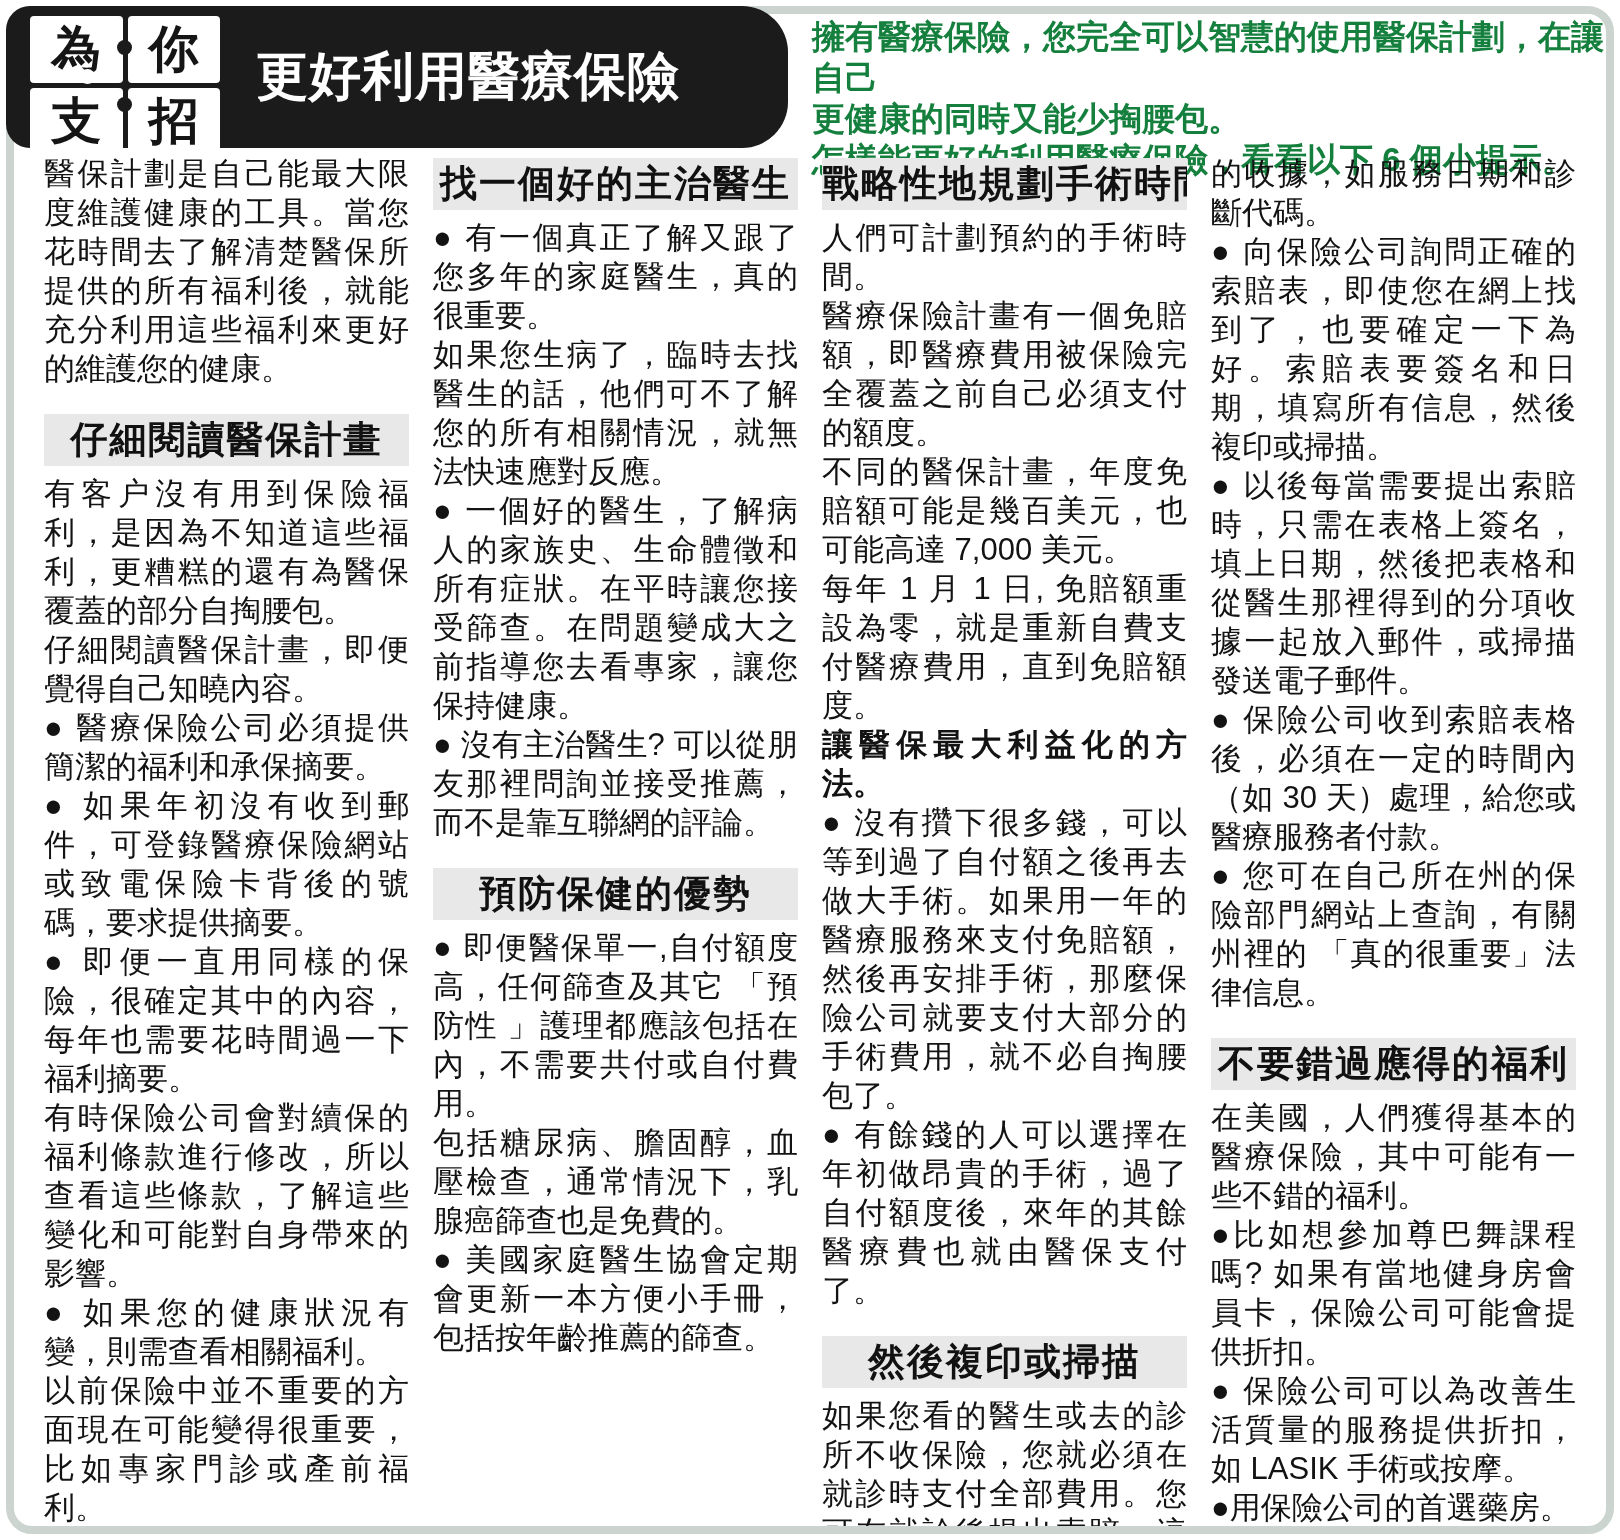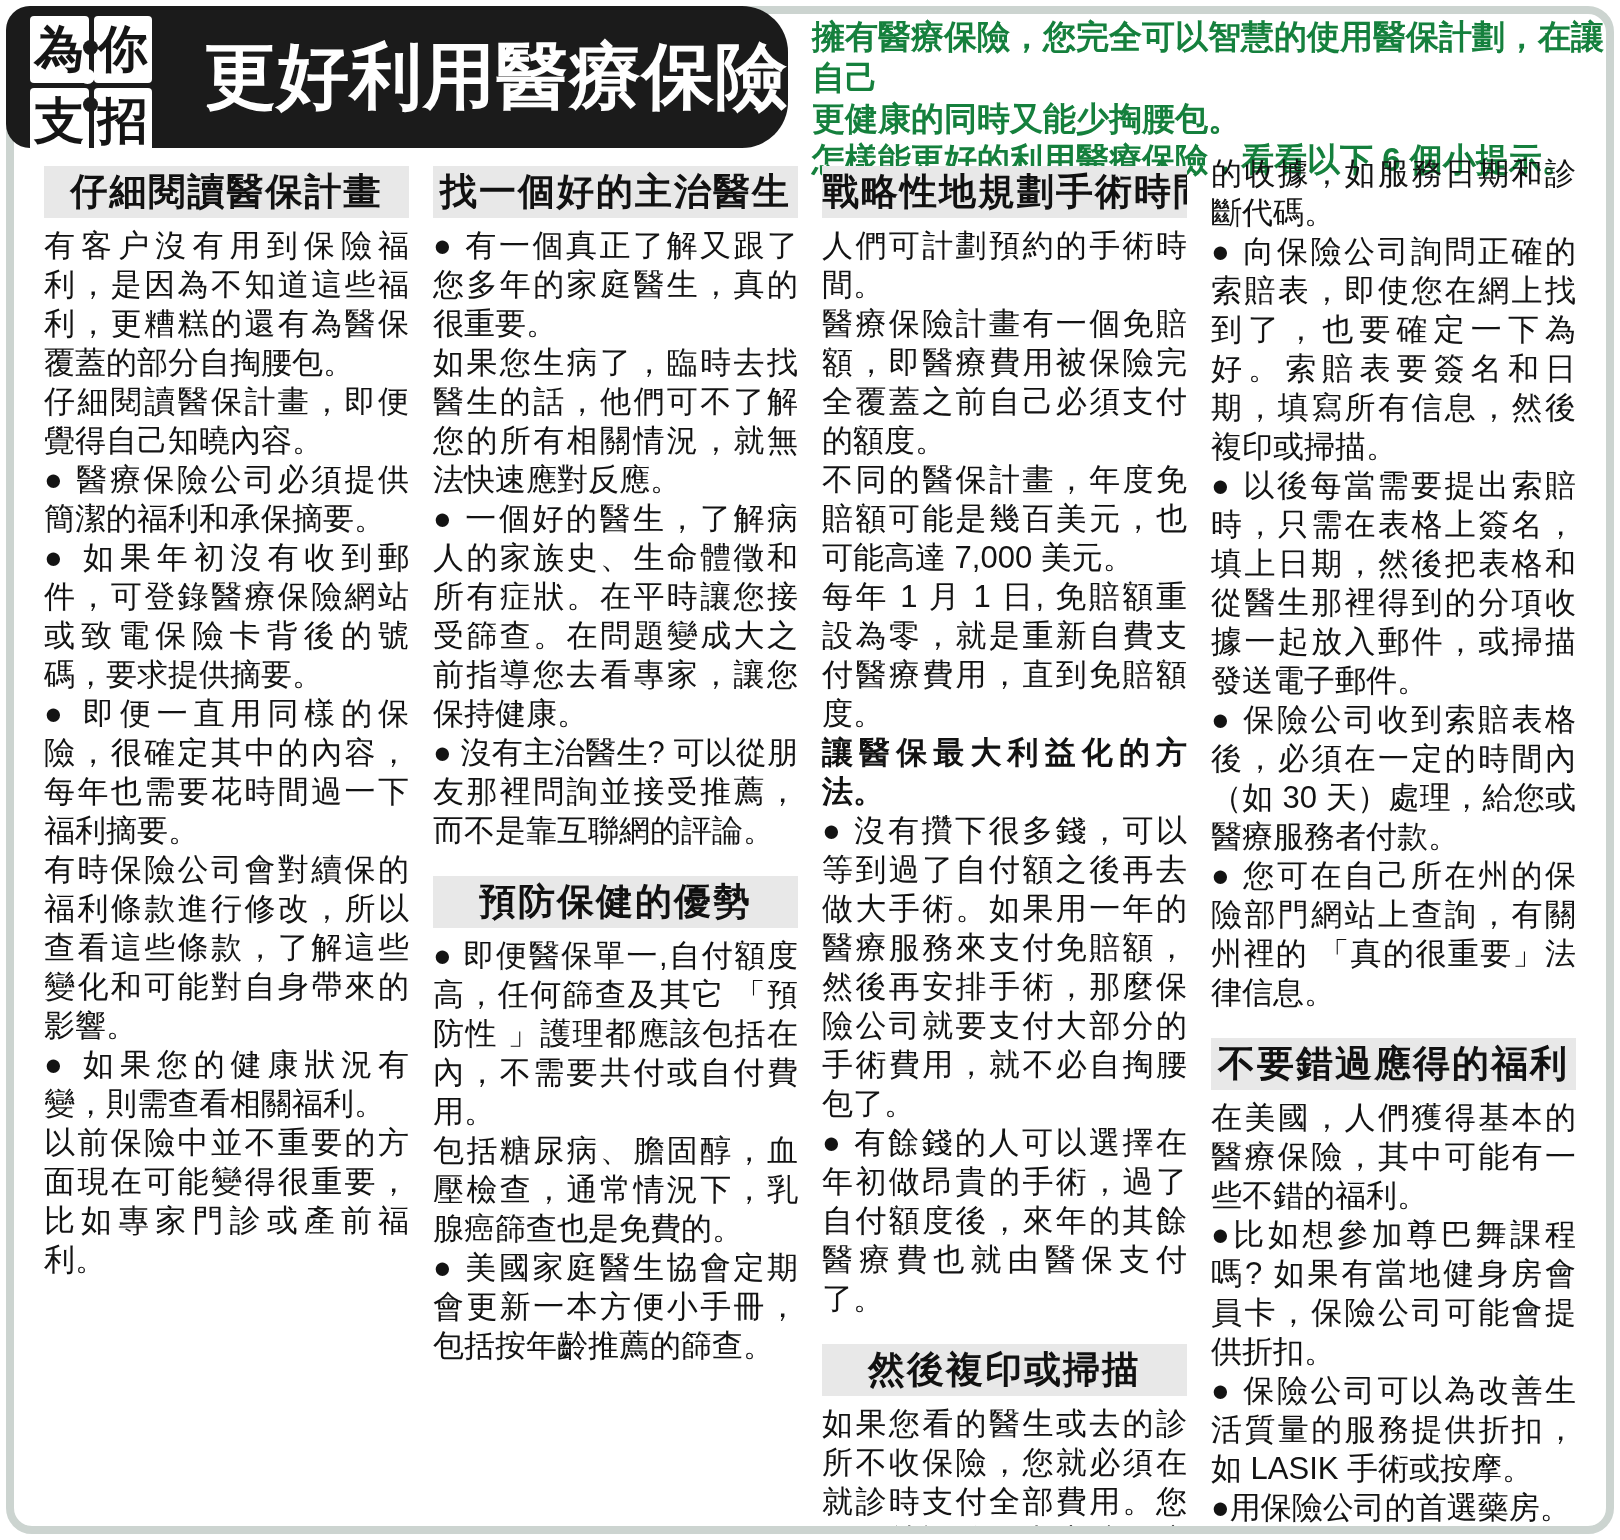--- a/index.html
+++ b/index.html
@@ -15,38 +15,38 @@
               display:flex; align-items:center; z-index:2; }
   .logo { position:relative; width:190px; height:122px; margin-left:24px;
           display:grid; grid-template-columns:1fr 1fr; grid-template-rows:1fr 1fr; gap:5px; }
   .logo .tile { background:#ffffff; color:#151515; border-radius:4px;
                 display:flex; align-items:center; justify-content:center;
                 font-size:50px; font-weight:bold; }
   .knob { position:absolute; width:15px; height:15px; border-radius:50%; }
   .knob.k1 { background:#1b1b1b; left:calc(50% - 8px); top:24px; }
   .knob.k2 { background:#ffffff; left:50px; top:calc(50% - 8px); }
   .knob.k3 { background:#1b1b1b; left:calc(50% - 8px); bottom:26px; }
-  .main-title { color:#ffffff; font-size:72px; font-weight:bold;
-                margin-left:52px; letter-spacing:1px; white-space:nowrap; }
+  .main-title { color:#ffffff; font-size:52px; font-weight:bold;
+                margin-left:36px; letter-spacing:1px; white-space:nowrap; }
 
   
   .intro { position:absolute; left:812px; top:16px; width:792px;
            font-size:33px; font-weight:bold; color:#15803d; line-height:41px; }
 
   
   .content { position:absolute; left:44px; top:154px; width:1532px; height:1372px;
              display:flex; gap:24px; overflow:hidden; }
   .col { flex:1 1 0; min-width:0; color:#131313; font-size:31px; line-height:39px;
          text-align:justify; }
   .para { margin:0; }
   .para.bold { font-weight:bold; }
   .sec-h { background:#e8e8e8; color:#111; font-size:37px; font-weight:bold;
            text-align:center; height:52px; line-height:52px; margin:26px 0 8px 0;
            letter-spacing:2px; white-space:nowrap; overflow:hidden; }
-  .col > .sec-h:first-child { margin-top:12px; }
+  .col > .sec-h:first-child { margin-top:4px; }
 </style>
 </head>
 <body>
 
 <div class="page">
   <div class="frame"></div>
 
   <div class="masthead">
     <div class="logo">
       <div class="tile">為</div>
@@ -61,20 +61,21 @@
   </div>
 
   <div class="intro">
     <div>擁有醫療保險，您完全可以智慧的使用醫保計劃，在讓自己</div>
     <div>更健康的同時又能少掏腰包。</div>
     <div>怎樣能更好的利用醫療保險，看看以下 6 個小提示。</div>
   </div>
 
   <div class="content">
     <div class="col">
+        <div class="para">醫保計劃是自己能最大限度維護健康的工具。當您花時間去了解清楚醫保所提供的所有福利後，就能充分利用這些福利來更好的維護您的健康。</div>
         <div class="sec-h">仔細閱讀醫保計畫</div>
         <div class="para">有客户沒有用到保險福利，是因為不知道這些福利，更糟糕的還有為醫保覆蓋的部分自掏腰包。</div>
         <div class="para">仔細閱讀醫保計畫，即便覺得自己知曉內容。</div>
         <div class="para">● 醫療保險公司必須提供簡潔的福利和承保摘要。</div>
         <div class="para">● 如果年初沒有收到郵件，可登錄醫療保險網站或致電保險卡背後的號碼，要求提供摘要。</div>
         <div class="para">● 即便一直用同樣的保險，很確定其中的內容，每年也需要花時間過一下福利摘要。</div>
         <div class="para">有時保險公司會對續保的福利條款進行修改，所以查看這些條款，了解這些變化和可能對自身帶來的影響。</div>
         <div class="para">● 如果您的健康狀況有變，則需查看相關福利。</div>
         <div class="para">以前保險中並不重要的方面現在可能變得很重要，比如專家門診或產前福利。</div>
       </div>

